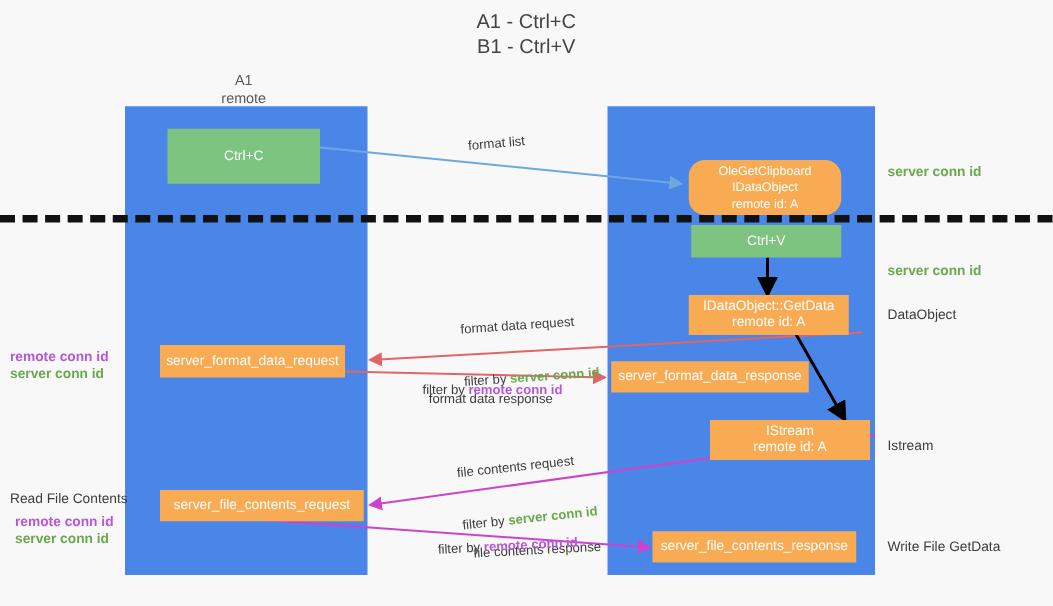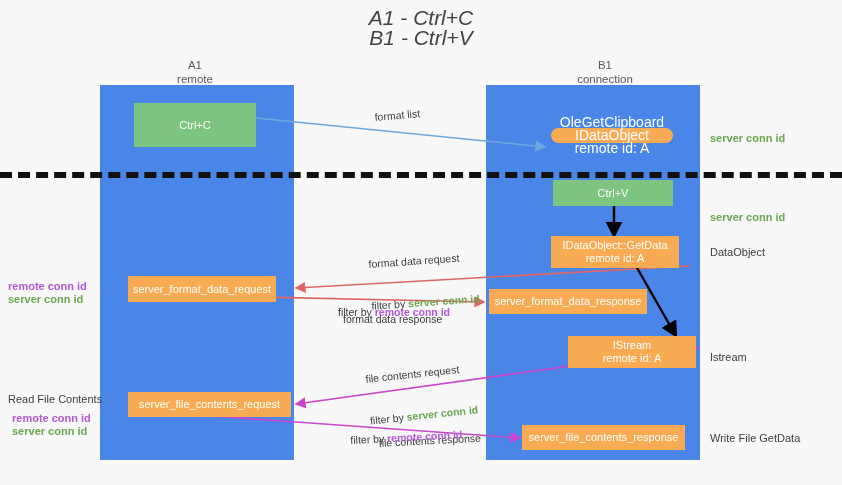--- a/index.html
+++ b/index.html
@@ -24,25 +24,24 @@
     position: absolute;
     left: 0; top: 0;
     width: 842px; height: 485px;
     overflow: visible;
   }
   .title {
     position: absolute;
     left: 0; right: 0;
     top: 8px;
     text-align: center;
-    font-size: 21px;
+    font-size: 16px;
     line-height: 20px;
     color: #434343;
     white-space: pre-line;
-    font-style: italic;
   }
   .col-head {
     position: absolute;
     text-align: center;
     font-size: 11.5px;
     line-height: 14px;
     color: #595959;
     white-space: pre-line;
   }
   .lane {
@@ -96,22 +95,20 @@
 <body>
 
 <div class="canvas">
 
   <div class="title">A1 - Ctrl+C
 B1 - Ctrl+V</div>
 
   <div class="col-head" style="left:120px; top:58px; width:150px;">A1
 remote</div>
 
-  <div class="col-head" style="left:530px; top:58px; width:150px;">B1
-connection</div>
 
   <div class="lane" style="left:100px; top:85px; width:194px; height:375px;"></div>
   <div class="lane" style="left:486px; top:85px; width:214px; height:375px;"></div>
 
   <svg class="lines">
     <defs>
       <marker id="ah-blue" markerWidth="7" markerHeight="7" refX="6" refY="3.5" orient="auto">
         <polygon points="0,0 7,3.5 0,7" fill="#6fa8dc"></polygon>
       </marker>
       <marker id="ah-red" markerWidth="7" markerHeight="7" refX="6" refY="3.5" orient="auto">
@@ -135,21 +132,21 @@
 
     <line x1="636" y1="266" x2="676" y2="336" stroke="#000000" stroke-width="2.4" marker-end="url(#ah-black)"></line>
 
     <line x1="700" y1="348" x2="296" y2="404" stroke="#cc44cc" stroke-width="1.6" marker-end="url(#ah-mag)"></line>
 
     <line x1="128" y1="410" x2="520" y2="438" stroke="#cc44cc" stroke-width="1.6" marker-end="url(#ah-mag)"></line>
   </svg>
 
   <div class="box green" style="left:134px; top:103px; width:122px; height:44px;">Ctrl+C</div>
 
-  <div class="box orange" style="left:551px; top:128px; width:122px; height:15px; font-size:14px;border-radius:13px;">OleGetClipboard IDataObject
+  <div class="box orange" style="left:551px; top:128px; width:122px; height:44px; font-size:10px;border-radius:13px;">OleGetClipboard IDataObject
 remote id: A</div>
 
   <div class="dashline" style="top:172px;"></div>
 
   <div class="box green" style="left:553px; top:180px; width:120px; height:26px;">Ctrl+V</div>
 
   <div class="box orange" style="left:551px; top:236px; width:128px; height:32px;">IDataObject::GetData
 remote id: A</div>
 
   <div class="box orange" style="left:128px; top:276px; width:148px; height:26px;">server_format_data_request</div>

